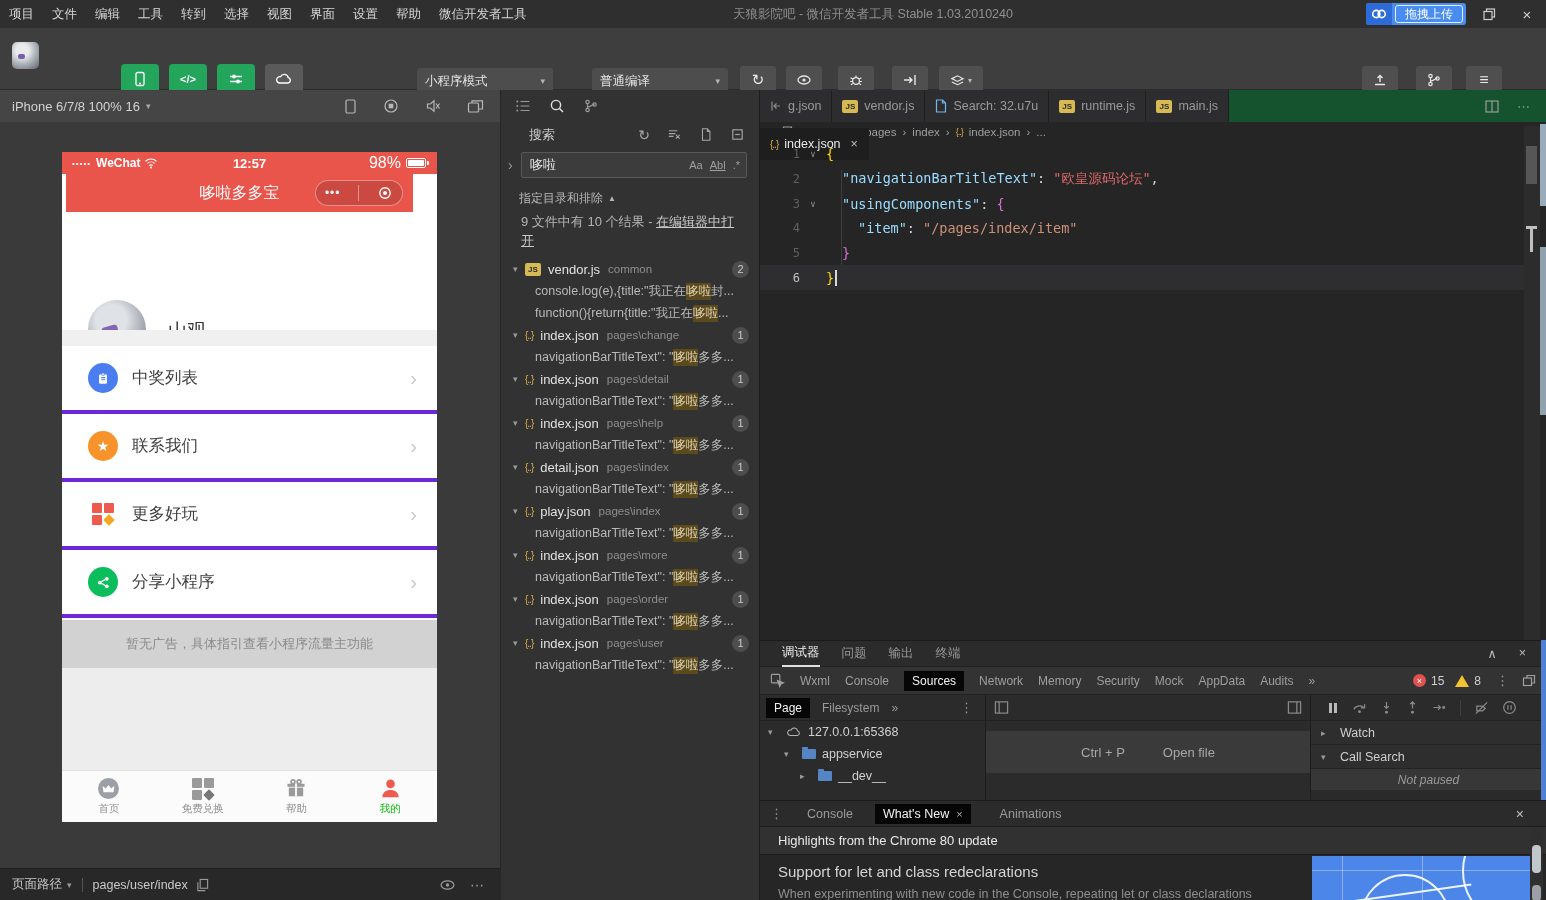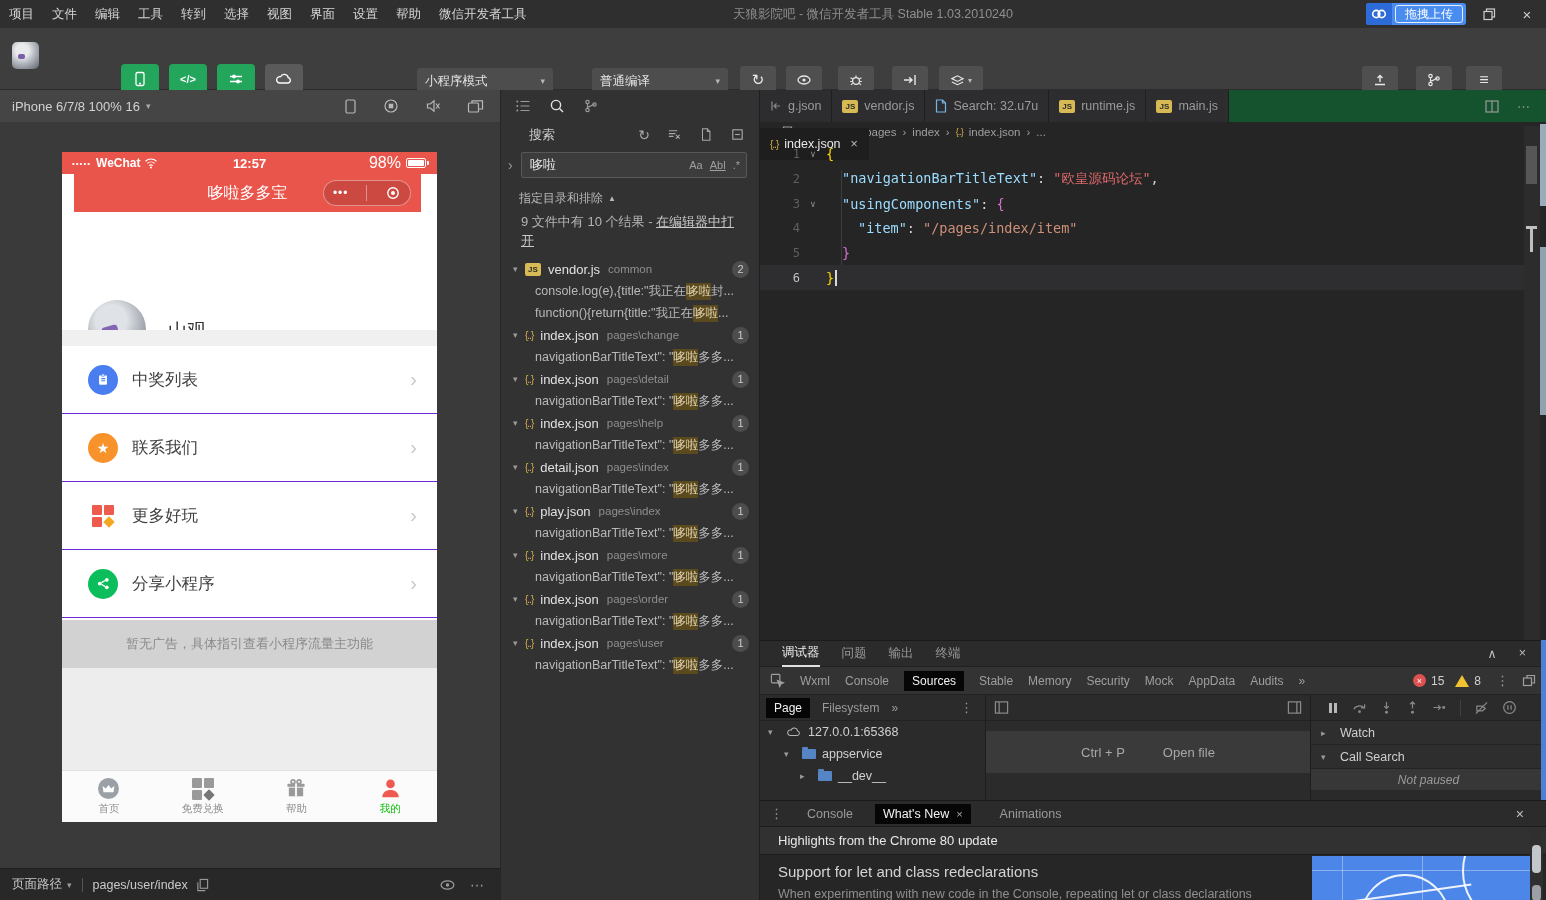--- a/index.html
+++ b/index.html
@@ -30,29 +30,29 @@
 .act .tile{height:28px;border-radius:3px;background:#4f4f4f;display:flex;align-items:center;justify-content:center;margin:0 auto;color:#e8e8e8}
 .act .lbl{font-size:12px;color:#dadada;margin-top:4px;white-space:nowrap}
 
 #devbar{left:0;top:90px;width:500px;height:32px;background:#454545;display:flex;align-items:center;font-size:13px;color:#d2d2d2}
 #simarea{left:0;top:122px;width:500px;height:746px;background:#3a3a3a}
 #simfooter{left:0;top:868px;width:500px;height:32px;background:#282828;border-top:1px solid #1f1f1f;display:flex;align-items:center;font-size:12.5px;color:#c9c9c9}
 .devico{color:#b8b8b8;margin-left:26px}
 
 #phone{left:62px;top:152px;width:375px;height:670px;background:#fff;overflow:hidden}
 .p-status{position:absolute;left:0;top:0;width:375px;height:22px;background:#e9544b;color:#fff;display:flex;align-items:center;font-size:12px}
-.p-nav{position:absolute;left:12px;top:22px;width:347px;height:38px;background:#e9544b;color:#fff}
+.p-nav{position:absolute;left:4px;top:22px;width:347px;height:38px;background:#e9544b;color:#fff}
 .capsule{position:absolute;right:10px;top:6px;width:88px;height:26px;border:1px solid rgba(255,255,255,.4);background:rgba(0,0,0,.12);border-radius:13px;display:flex;align-items:center;justify-content:space-around;color:#fff}
 .cap-div{width:1px;height:16px;background:rgba(255,255,255,.4)}
 .p-profile{position:absolute;left:0;top:60px;width:375px;height:118px;background:#fff}
 .pavatar{position:absolute;left:26px;top:88px;width:58px;height:58px;border-radius:50%;background:radial-gradient(circle at 40% 35%,#dfe2e6 0 30%,#a8adb5 62%,#757b84 100%);overflow:hidden}
 .pavatar i{position:absolute;left:14px;top:26px;width:16px;height:9px;background:#8464b4;border-radius:3px;transform:rotate(-15deg)}
 .pname{position:absolute;left:106px;top:106px;font-size:19px;color:#333}
 .p-gap{position:absolute;left:0;top:178px;width:375px;height:16px;background:#f0f0f0}
-.p-row{position:absolute;left:0;width:375px;height:68px;background:#fff;border-bottom:1px solid #6d28d9;display:flex;align-items:center}
+.p-row{position:absolute;left:0;width:375px;height:68px;background:#fff;border-bottom:4px solid #6d28d9;display:flex;align-items:center}
 .p-row .ric{margin-left:26px;width:30px;height:30px;flex:none;display:flex;align-items:center;justify-content:center}
 .circ{width:30px;height:30px;border-radius:50%;display:flex;align-items:center;justify-content:center;color:#fff}
 .p-row .rlb{margin-left:14px;font-size:16.5px;color:#404040}
 .p-row .chev{margin-left:auto;margin-right:20px;font-size:20px;color:#c9c9c9}
 .p-ad{position:absolute;left:0;top:468px;width:375px;height:48px;background:#d2d2d2;display:flex;align-items:center;justify-content:center;font-size:13px;color:#8a8a8a}
 .p-rest{position:absolute;left:0;top:516px;width:375px;height:102px;background:#ededed}
 .p-tabbar{position:absolute;left:0;top:618px;width:375px;height:52px;background:#fbfbfb;border-top:1px solid #e2e2e2;display:flex}
 .ptab{flex:1;display:flex;flex-direction:column;align-items:center;justify-content:center;gap:2px;font-size:10.5px;color:#8f8f8f}
 .ptab.on{color:#09bb07}
 .gridico{width:22px;height:22px;display:grid;grid-template-columns:10px 10px;grid-template-rows:10px 10px;gap:2px}
@@ -769,21 +769,21 @@
     <div class="devtools">
       <span>
           <svg width="15" height="15" viewBox="0 0 16 16" fill="none" stroke="#9f9f9f" stroke-width="1.2">
             <rect x="1.5" y="1.5" width="9" height="9" rx="1"></rect>
             <path d="M8 8l6.5 2.4-2.9 1.2L10.4 14.5z" fill="#9f9f9f"></path>
           </svg>
         </span>
       <span>Wxml</span>
       <span>Console</span>
       <span class="chipd">Sources</span>
-      <span>Stable</span>
+      <span>Network</span>
       <span>Memory</span>
       <span>Security</span>
       <span>Mock</span>
       <span>AppData</span>
       <span>Audits</span>
       <span>»</span>
       <span style="margin-left:auto;display:flex;align-items:center;gap:5px;padding-right:10px">
         <span class="errb">×</span>
         <span style="color:#d0d0d0">15</span>
         <span class="warnb" style="margin-left:6px"></span>

